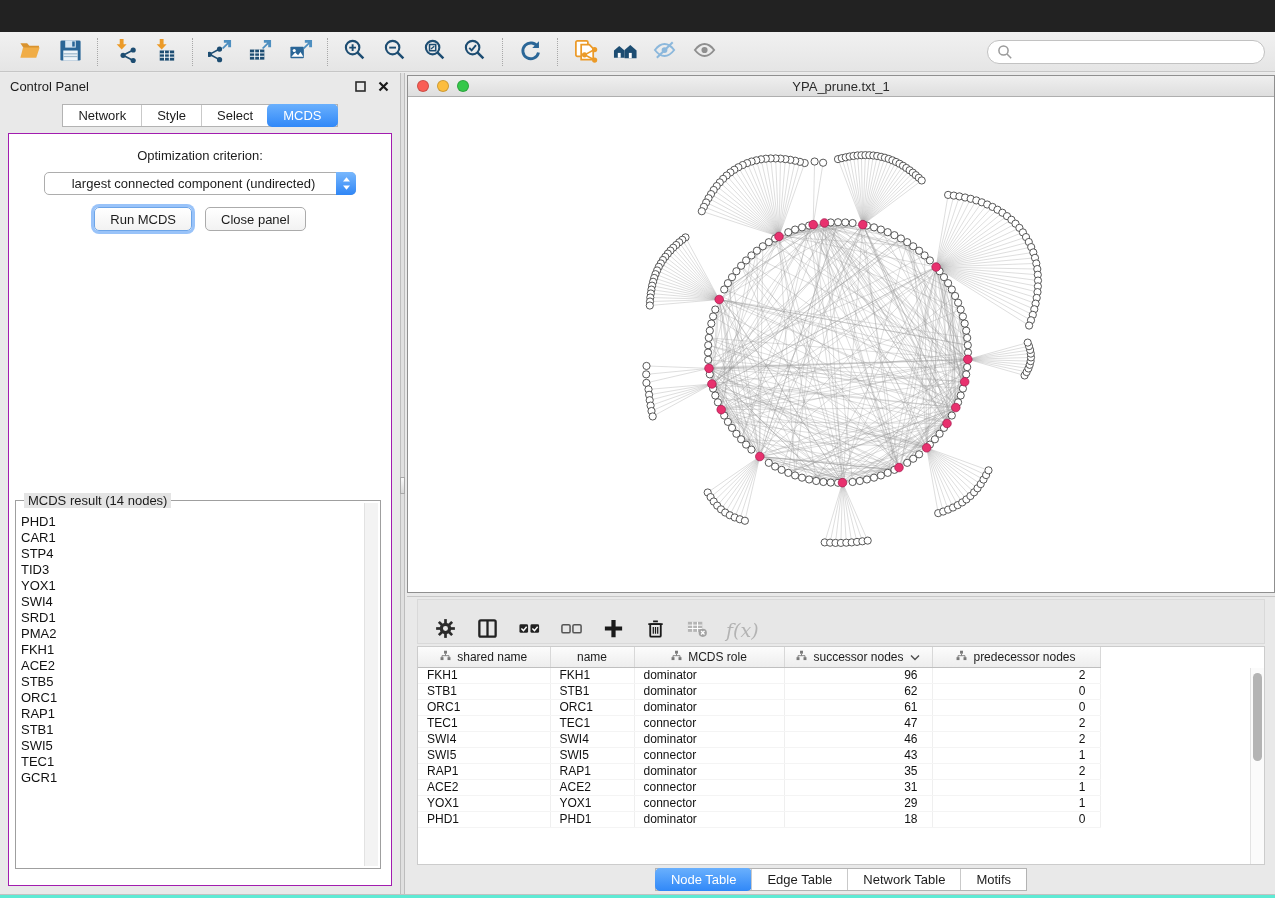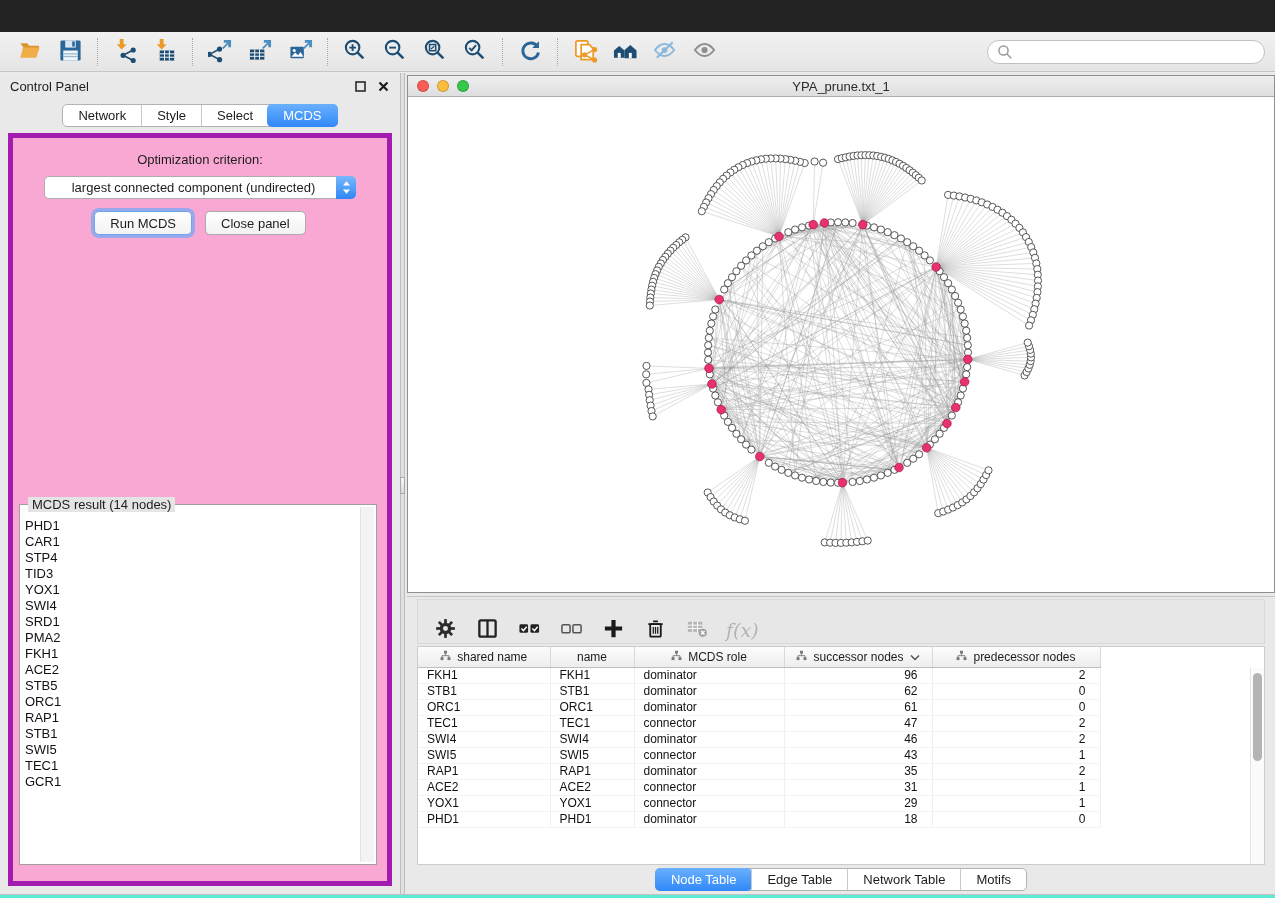--- a/index.html
+++ b/index.html
@@ -25,28 +25,28 @@
   .main { position:absolute; top:41px; left:0; right:0; height:821px; display:flex; }
 
   
   .control-panel { width:400px; background:#e9e9e9; position:relative; flex:none; }
   .panel-header { height:27px; display:flex; align-items:center; padding:0 10px;
     font-size:13px; color:#1c1c1c; }
   .win-btns { margin-left:auto; display:flex; gap:9px; align-items:center; }
   .win-btn { background:none; border:none; width:14px; height:14px; display:flex;
     align-items:center; justify-content:center; padding:0; }
   .cp-tabs { display:flex; justify-content:center; margin-top:4px; }
-  .seg { display:flex; background:#fff; border:1px solid #b3b3b3; border-radius:5px; }
+  .seg { display:flex; background:#fff; border:1px solid #b3b3b3; border-radius:0; }
   .seg-item { padding:3px 15px; font-size:13px; color:#1c1c1c; border:none;
     background:none; border-left:1px solid #c9c9c9; cursor:default; }
   .seg-item:first-child { border-left:none; }
   .seg-item.active { background:linear-gradient(#6ab0fd,#3088f8); color:#fff;
     border-radius:5px; margin:-1px -1px; border-left:none; padding:4px 16px; }
   .cp-content { position:absolute; top:60px; left:8px; right:8px; bottom:8px;
-    background:#f9a8d4; border:5px solid #a21caf; }
+    background:#ffffff; border:1px solid #a21caf; }
   .opt-label { margin-top:14px; text-align:center; font-size:13px; color:#1c1c1c; }
   .dropdown { margin:9px auto 0; width:312px; height:23px; background:#fff;
     border:1px solid #adadad; border-radius:5px; display:flex; align-items:center;
     font-size:13px; color:#1c1c1c; position:relative; cursor:default; }
   .dropdown .dd-text { flex:1; text-align:center; padding-left:6px; }
   .dd-stepper { width:20px; height:23px; margin:-1px -1px -1px 0;
     background:linear-gradient(#79b8fd,#2f86f6); border-radius:0 5px 5px 0;
     display:flex; align-items:center; justify-content:center; }
   .btn-row { display:flex; justify-content:center; gap:13px; margin-top:12px; }
   .mac-btn { height:24px; padding:0 15px; background:linear-gradient(#ffffff,#f2f2f2);

